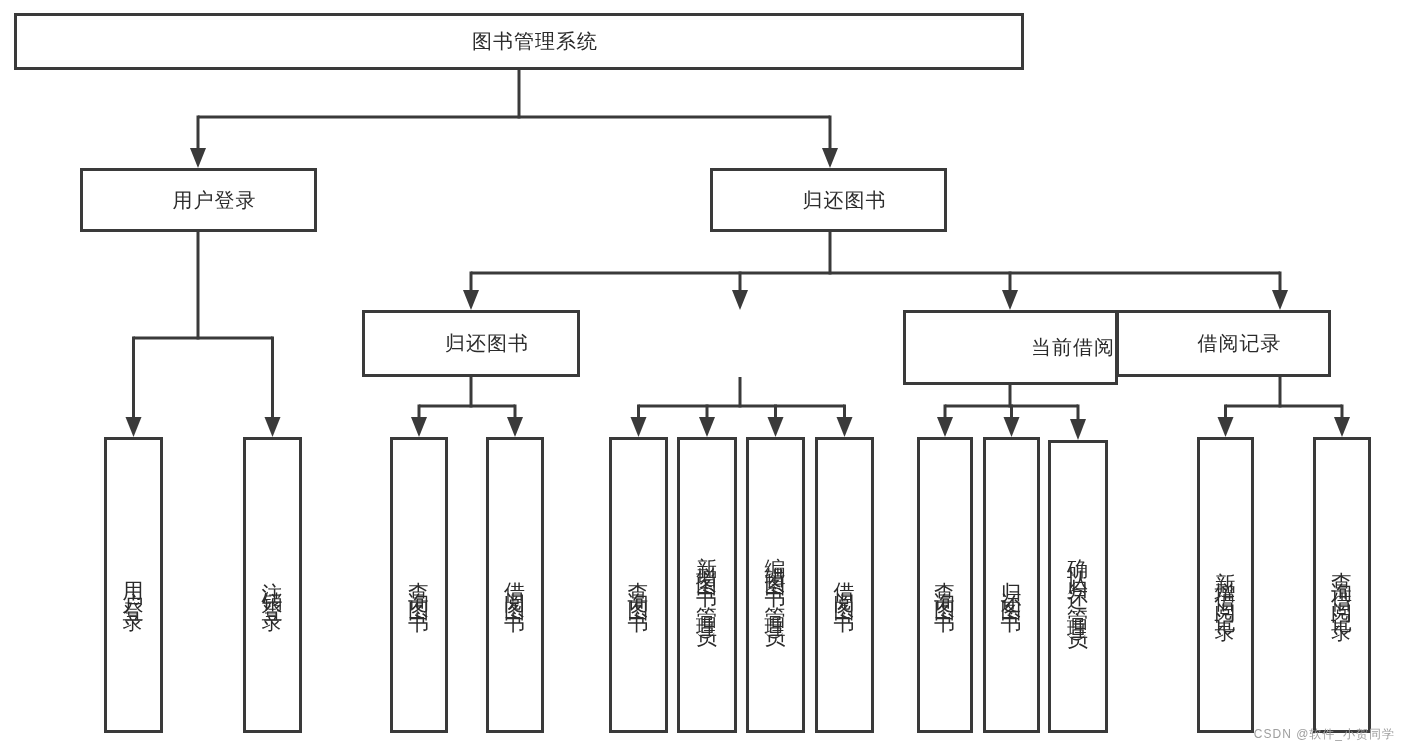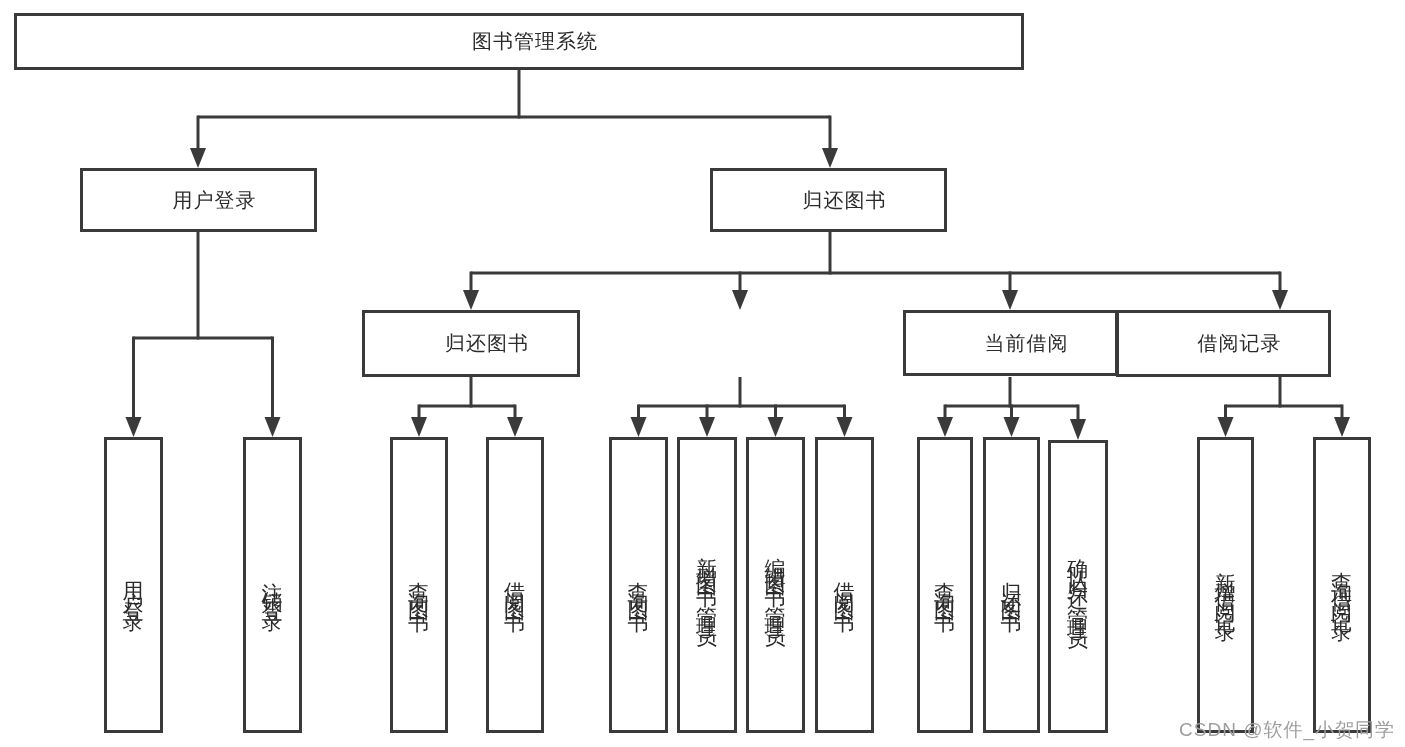--- a/index.html
+++ b/index.html
@@ -39,21 +39,21 @@
   .vbox span{
     writing-mode:vertical-rl;
     font-size:21px;
     letter-spacing:10px;
     line-height:1;
     color:var(--text);
   }
   .watermark{
     position:absolute;
     right:10px;bottom:4px;
-    font-size:19px;
+    font-size:12px;
     color:#9e9e9e;
     letter-spacing:1px;
     z-index:3;
   }
 </style>
 </head>
 <body>
 
 <div class="stage">
 
@@ -126,21 +126,21 @@
   <div class="box" style="left:80px;top:168px;width:237px;height:64px;">
     <span>用户登录</span>
   </div>
   <div class="box" style="left:710px;top:168px;width:237px;height:64px;">
     <span>归还图书</span>
   </div>
 
   <div class="box" style="left:362px;top:310px;width:218px;height:67px;">
     <span>归还图书</span>
   </div>
-  <div class="box" style="left:903px;top:310px;width:215px;height:66px;">
+  <div class="box" style="left:903px;top:310px;width:215px;height:75px;justify-content:flex-end;">
     <span>当前借阅</span>
   </div>
   <div class="box" style="left:1116px;top:310px;width:215px;height:67px;">
     <span>借阅记录</span>
   </div>
 
   <div class="vbox" style="left:104px;top:437px;width:59px;height:296px;">
     <span>用户登录</span>
   </div>
   <div class="vbox" style="left:243px;top:437px;width:59px;height:296px;">

